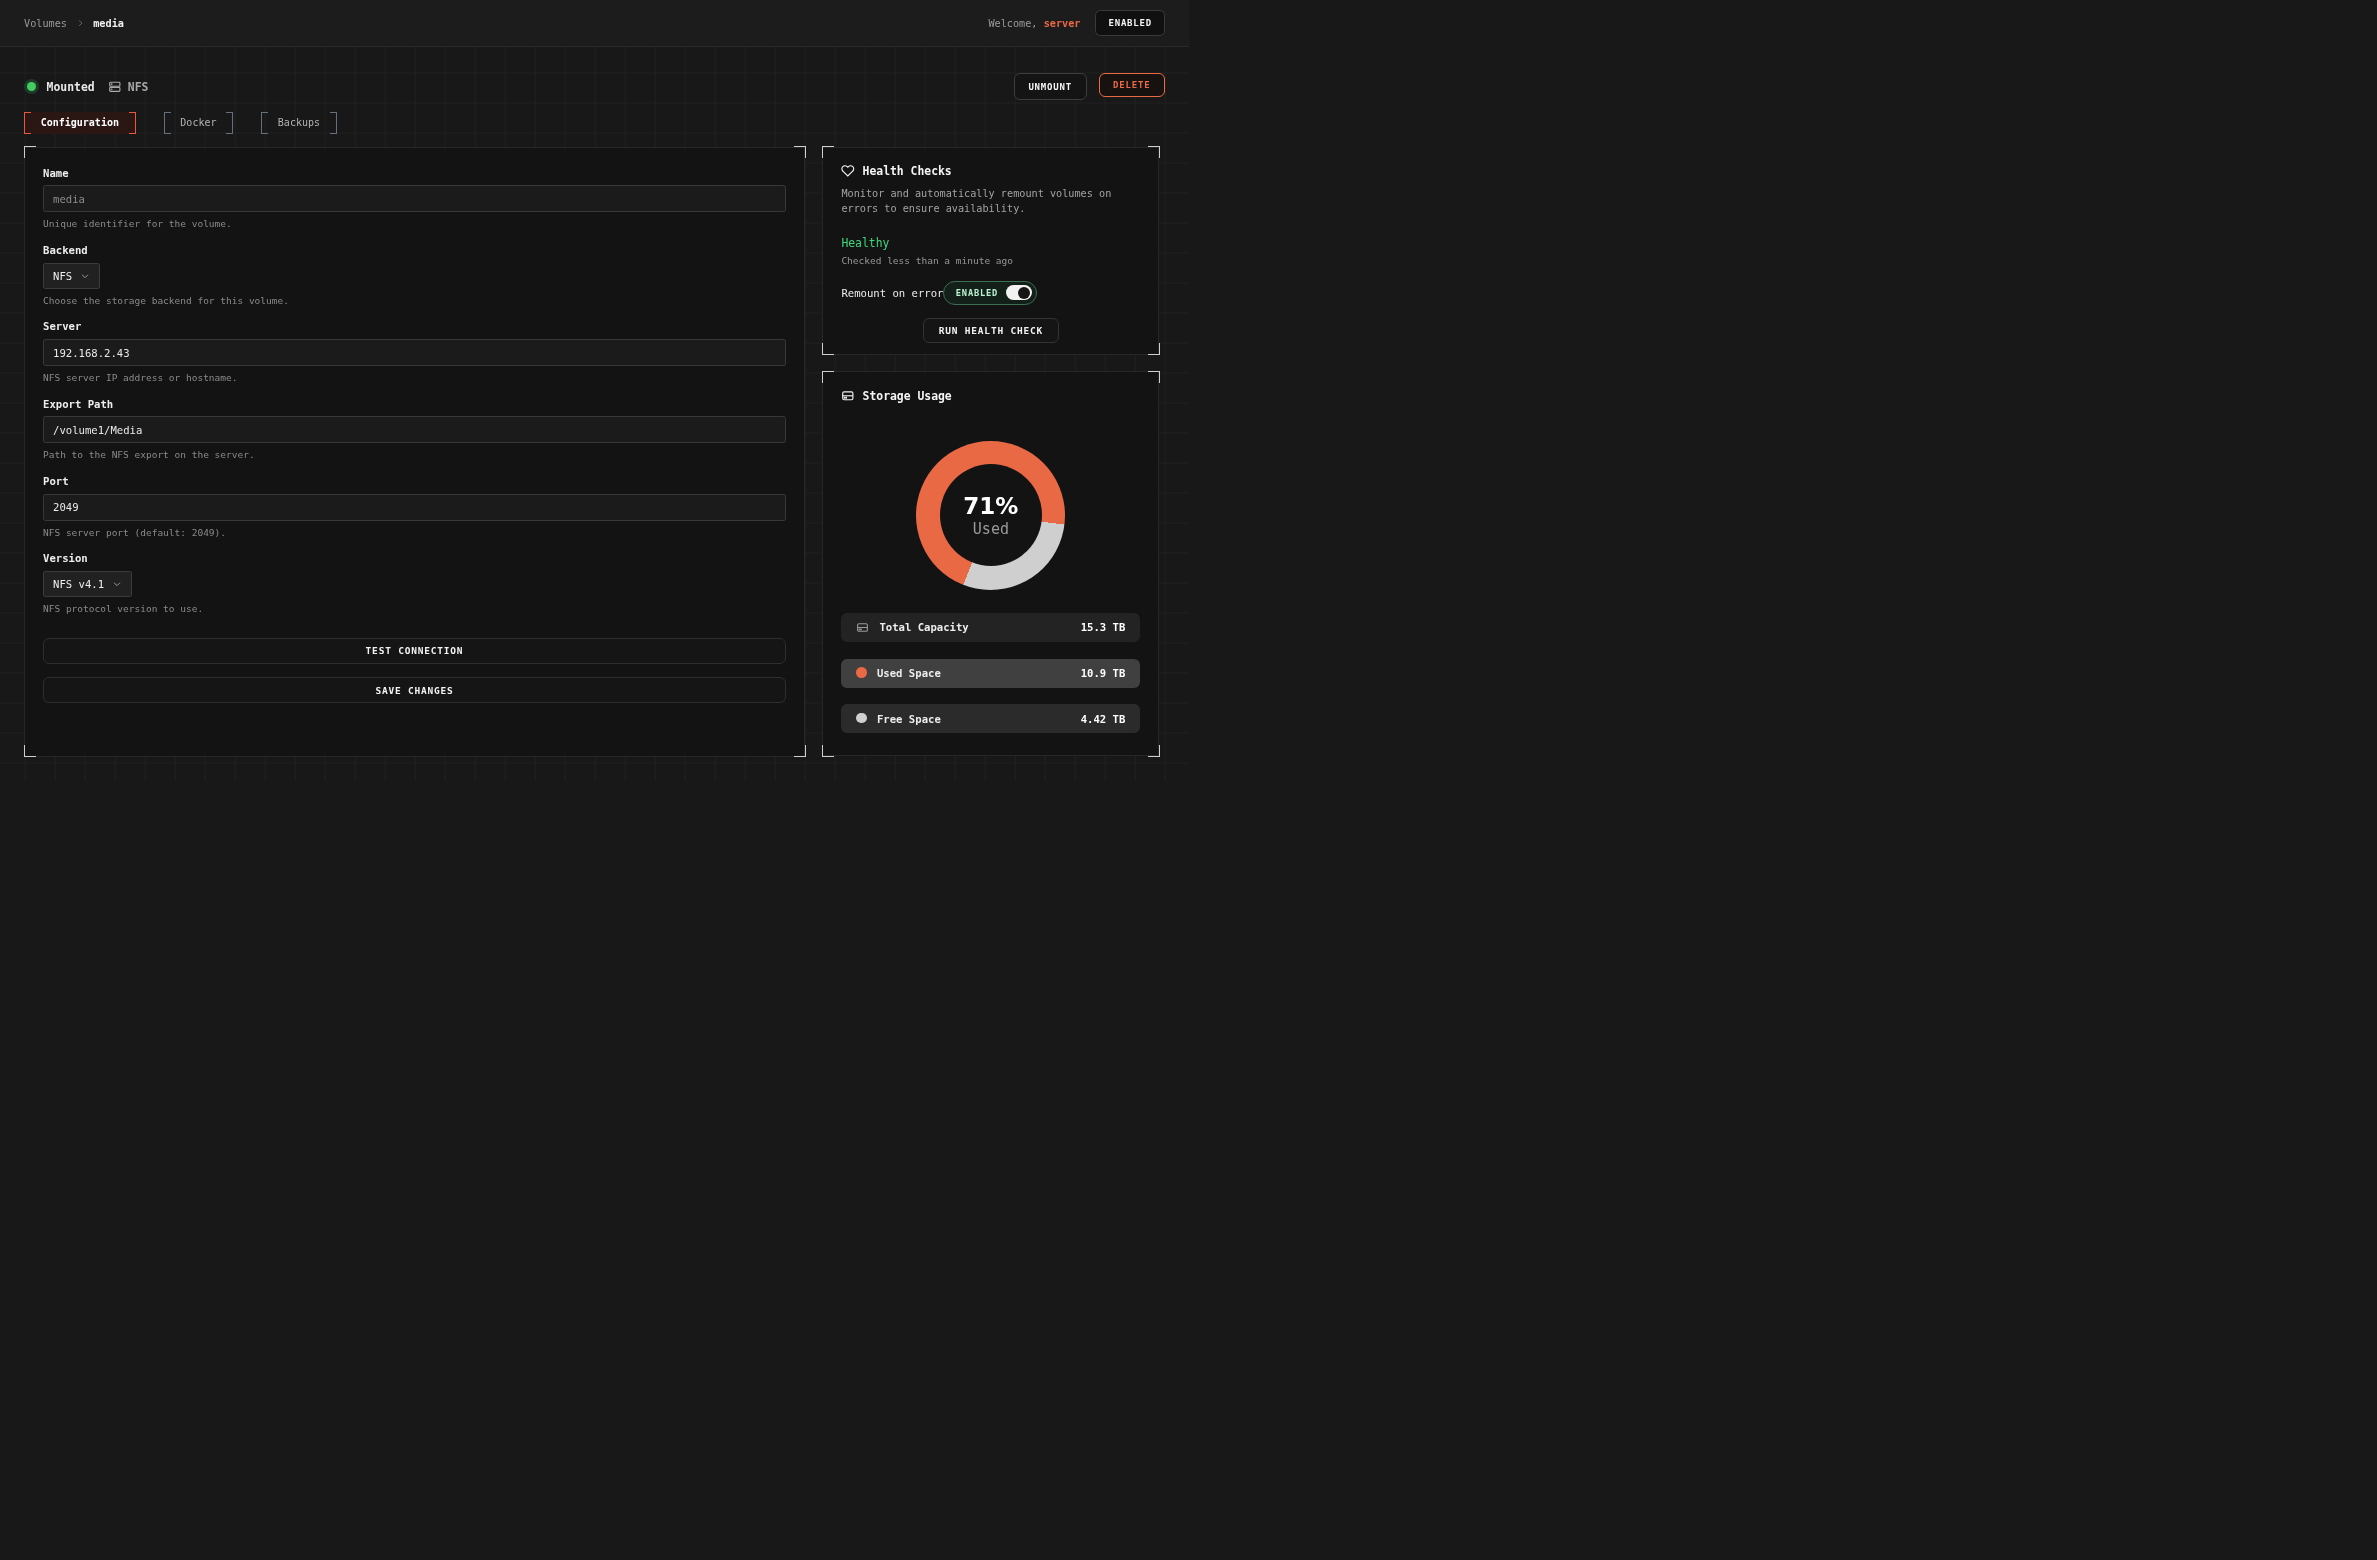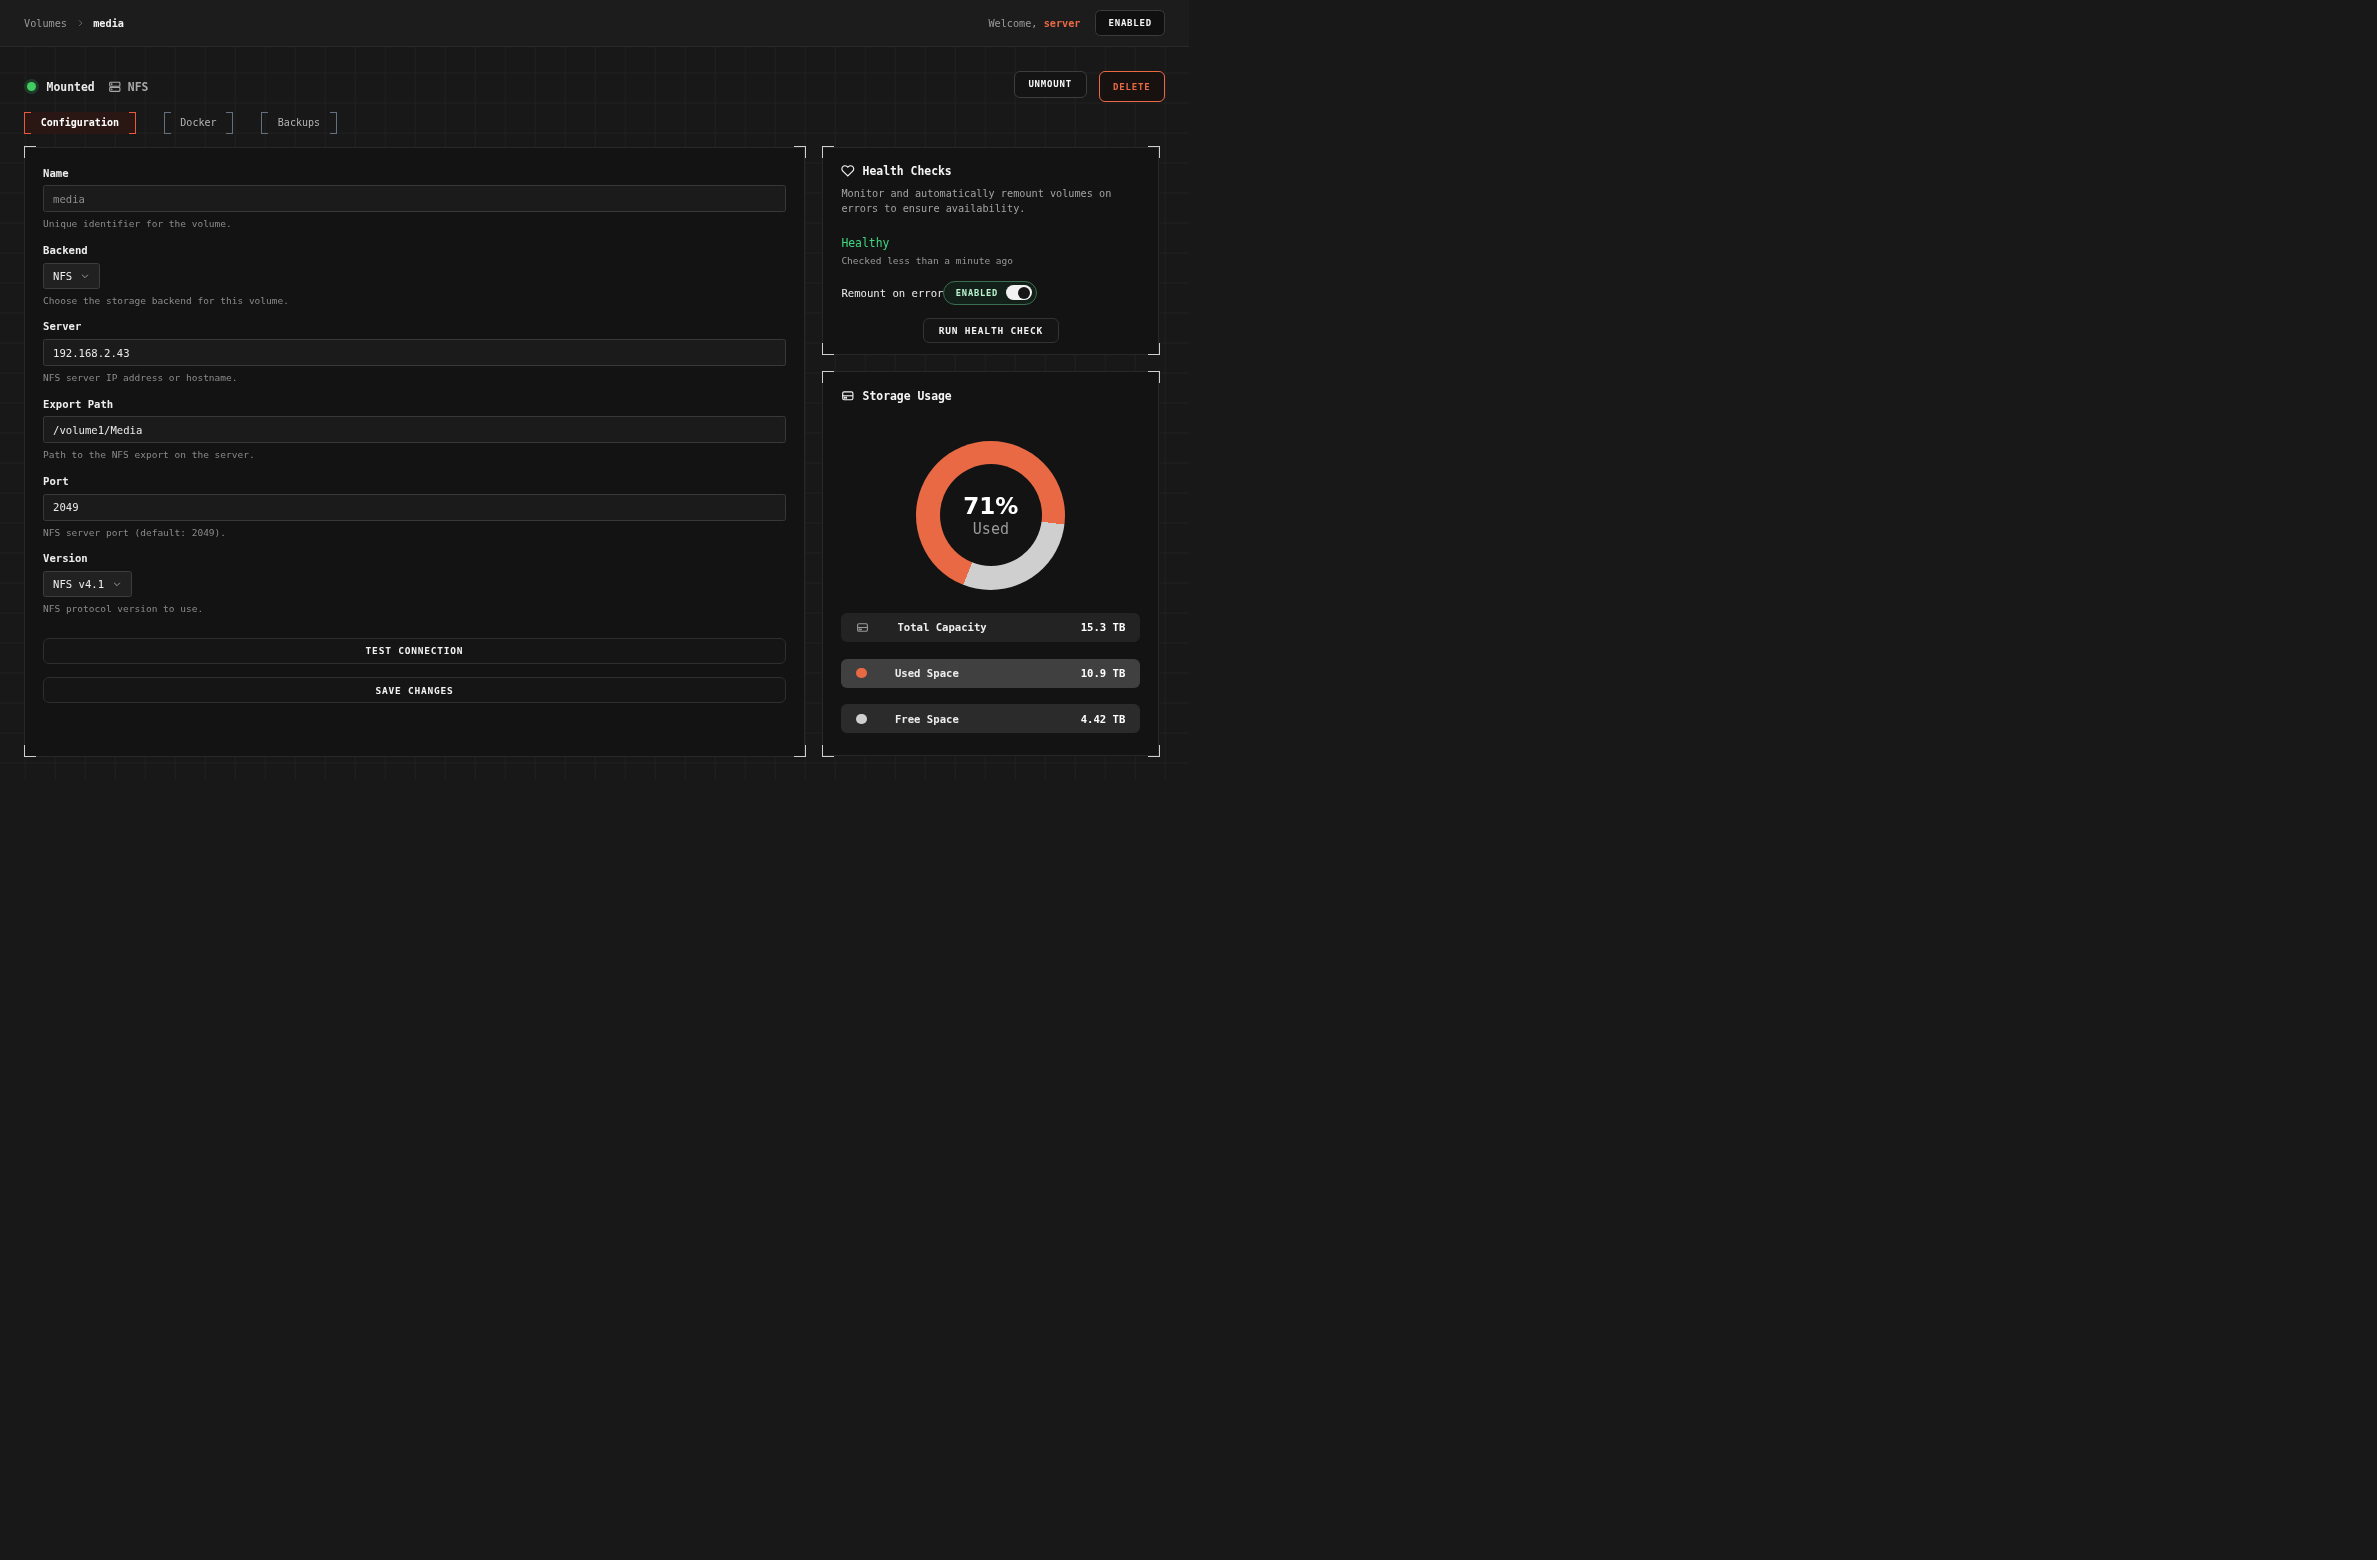--- a/index.html
+++ b/index.html
@@ -23,21 +23,21 @@
 
   
   .status-row { display:flex; align-items:center; justify-content:space-between; height:27px; }
   .status-left { display:flex; align-items:center; }
   .dot-ring { width:15px; height:15px; border-radius:50%; background:#1e3a28; display:flex; align-items:center; justify-content:center; }
   .dot-green { width:9px; height:9px; border-radius:50%; background:#41cd5f; }
   .mounted-label { font-size:11.4px; font-weight:bold; color:#e9e9e9; margin:0 13.6px 0 7.6px; }
   .nfs-badge { display:flex; align-items:center; gap:6px; color:#a9a9a9; font-weight:bold; font-size:11.4px; }
   .status-buttons { display:flex; gap:12px; }
   .btn-unmount { background:#141414; border:0.8px solid #3d3d3d; border-radius:6px; color:#f5f5f5; font-family:inherit; font-weight:bold; font-size:9px; letter-spacing:0.8px; padding:0 13.6px; height:26.5px; cursor:pointer; }
-  .btn-delete { background:#171210; border:0.8px solid #e96944; border-radius:6px; color:#e96944; font-family:inherit; font-weight:bold; font-size:9px; letter-spacing:0.8px; padding:0 13.6px; height:31px; cursor:pointer; }
+  .btn-delete { background:#171210; border:0.8px solid #e96944; border-radius:6px; color:#e96944; font-family:inherit; font-weight:bold; font-size:9px; letter-spacing:0.8px; padding:0 13.6px; height:24px; cursor:pointer; }
 
   
   .tabs { display:flex; gap:28px; margin-top:12px; }
   .tab { position:relative; padding:5.3px 16.7px; font-size:10px; color:#b3b3b3; cursor:pointer; }
   .tab::before, .tab::after { content:""; position:absolute; top:0; bottom:0; width:6px; border:1.5px solid #64707e; }
   .tab::before { left:0; border-right:none; }
   .tab::after { right:0; border-left:none; }
   .tab.active { background:#2a1612; color:#ffffff; font-weight:bold; }
   .tab.active::before, .tab.active::after { border-color:#e8593c; }
 
@@ -83,21 +83,21 @@
   .donut-wrap { position:relative; width:149px; height:149px; margin:38px auto 0; }
   .donut { width:149px; height:149px; border-radius:50%; }
   .donut-hole { position:absolute; inset:23.5px; border-radius:50%; background:#131313; display:flex; flex-direction:column; align-items:center; justify-content:center; gap:1.5px; }
   .donut-pct { font-size:23px; font-weight:bold; color:#ffffff; font-family:"DejaVu Sans", sans-serif; }
   .donut-sub { font-size:15px; color:#9a9a9a; }
   .stats { margin-top:23px; display:flex; flex-direction:column; gap:16.7px; }
   .stat-row { height:29px; border-radius:6px; display:flex; align-items:center; justify-content:space-between; padding:0 15px; }
   .stat-row.total { background:#232323; }
   .stat-row.used { background:#404040; }
   .stat-row.free { background:#2b2b2b; }
-  .stat-left { display:flex; align-items:center; gap:28px; }
+  .stat-left { display:flex; gap:10px; }
   .stat-label { font-size:10.6px; font-weight:bold; color:#ededed; }
   .stat-value { font-size:10.6px; font-weight:bold; color:#ffffff; }
   .legend-dot { width:10.6px; height:10.6px; border-radius:50%; }
 
   .icon { display:inline-flex; }
   svg { display:block; }
 </style>
 </head>
 <body>
 

